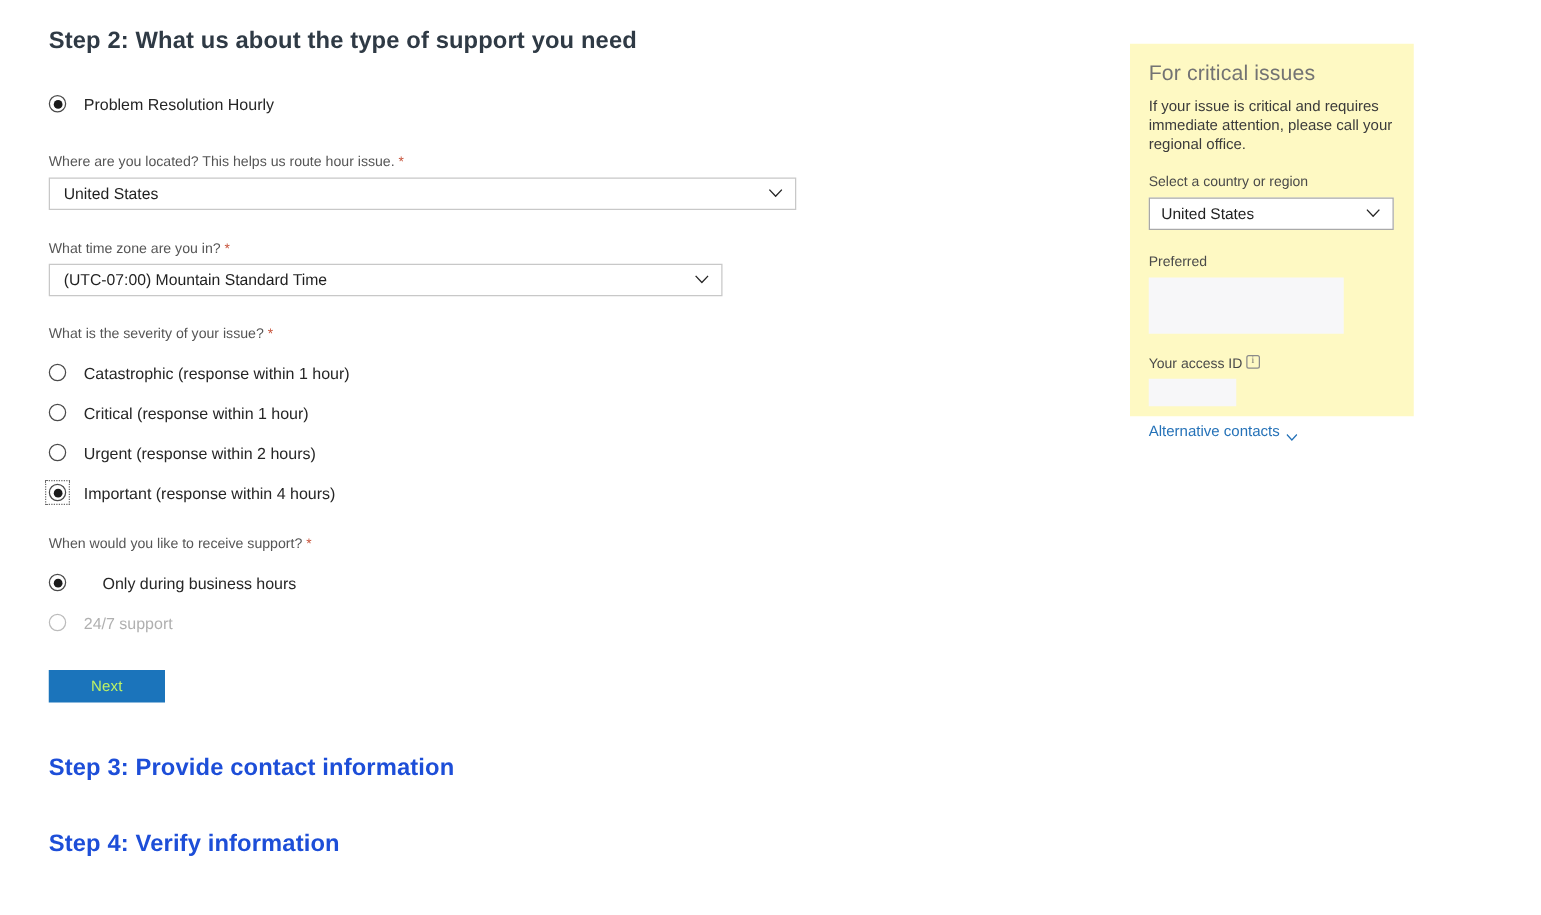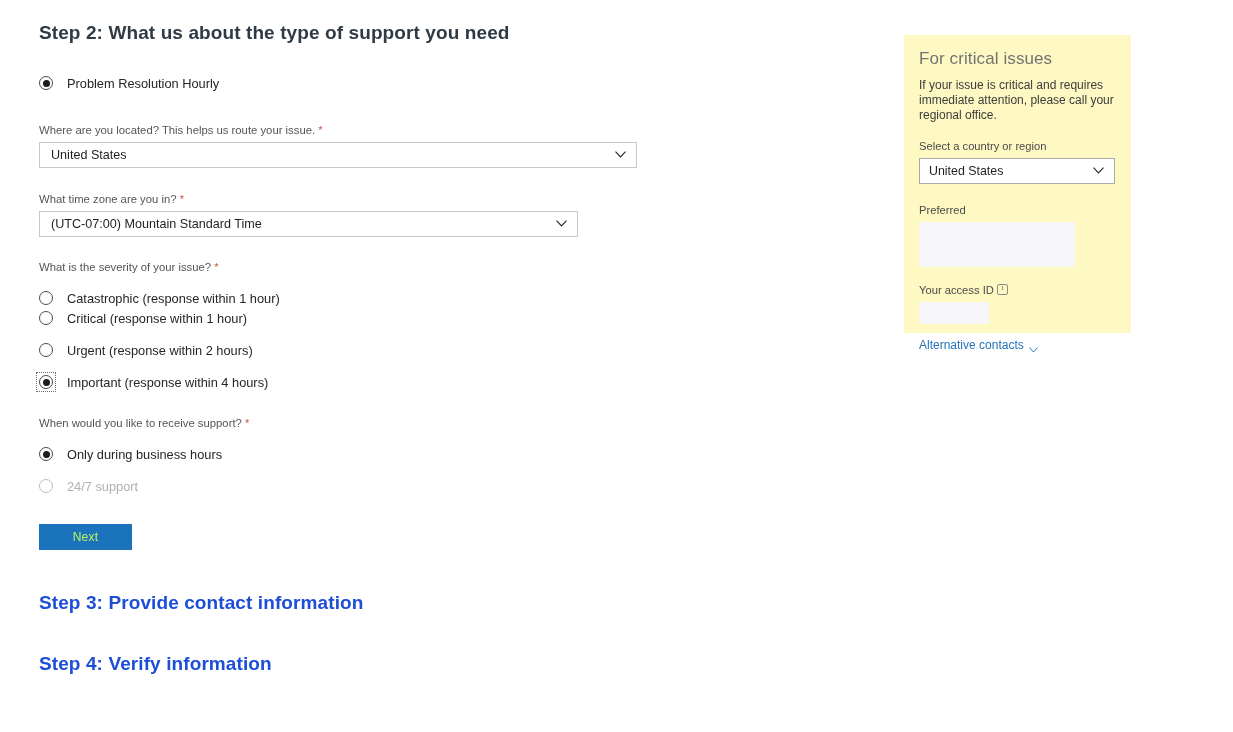--- a/index.html
+++ b/index.html
@@ -242,21 +242,21 @@
 
   <div style="margin-top:29px;">
     <div class="radio-row">
       <span class="radio-mark checked"></span>
       <span class="radio-label">Problem Resolution Hourly</span>
     </div>
   </div>
 
   <div style="margin-top:31px;">
     <div class="field-label">
-      <span>Where are you located? This helps us route your issue.</span>
+      <span>Where are you located? This helps us route hour issue.</span>
       <span class="req">*</span>
     </div>
     <div class="select-box" style="width:598px;">
       <span class="select-value">United States</span>
       <span class="chevron">
         <svg viewBox="0 0 11 7" width="11" height="7">
             <path d="M0.5 0.7 L5.5 6 L10.5 0.7" fill="none" stroke="#262626" stroke-width="1.1"></path>
           </svg>
       </span>
     </div>
@@ -277,21 +277,21 @@
     </div>
   </div>
 
   <div style="margin-top:24px;">
     <div class="field-label">
       <span>What is the severity of your issue?</span>
       <span class="req">*</span>
     </div>
 
     <div style="margin-top:15px;">
-      <div class="radio-row" style="">
+      <div class="radio-row" style="margin-bottom:12px;">
         <span class="radio-mark"></span>
         <span class="radio-label">Catastrophic (response within 1 hour)</span>
       </div>
       <div class="radio-row" style="margin-bottom:12px;">
         <span class="radio-mark"></span>
         <span class="radio-label">Critical (response within 1 hour)</span>
       </div>
       <div class="radio-row" style="margin-bottom:12px;">
         <span class="radio-mark"></span>
         <span class="radio-label">Urgent (response within 2 hours)</span>
@@ -304,21 +304,21 @@
       </div>
     </div>
   </div>
 
   <div style="margin-top:25px;">
     <div class="field-label">
       <span>When would you like to receive support?</span>
       <span class="req">*</span>
     </div>
     <div style="margin-top:15px;">
-      <div class="radio-row" style="margin-bottom:12px;">
+      <div class="radio-row" style="margin-bottom:12px;gap:15px;">
         <span class="radio-mark checked"></span>
         <span class="radio-label">Only during business hours</span>
       </div>
       <div class="radio-row">
         <span class="radio-mark dim"></span>
         <span class="radio-label dim">24/7 support</span>
       </div>
     </div>
   </div>
 

